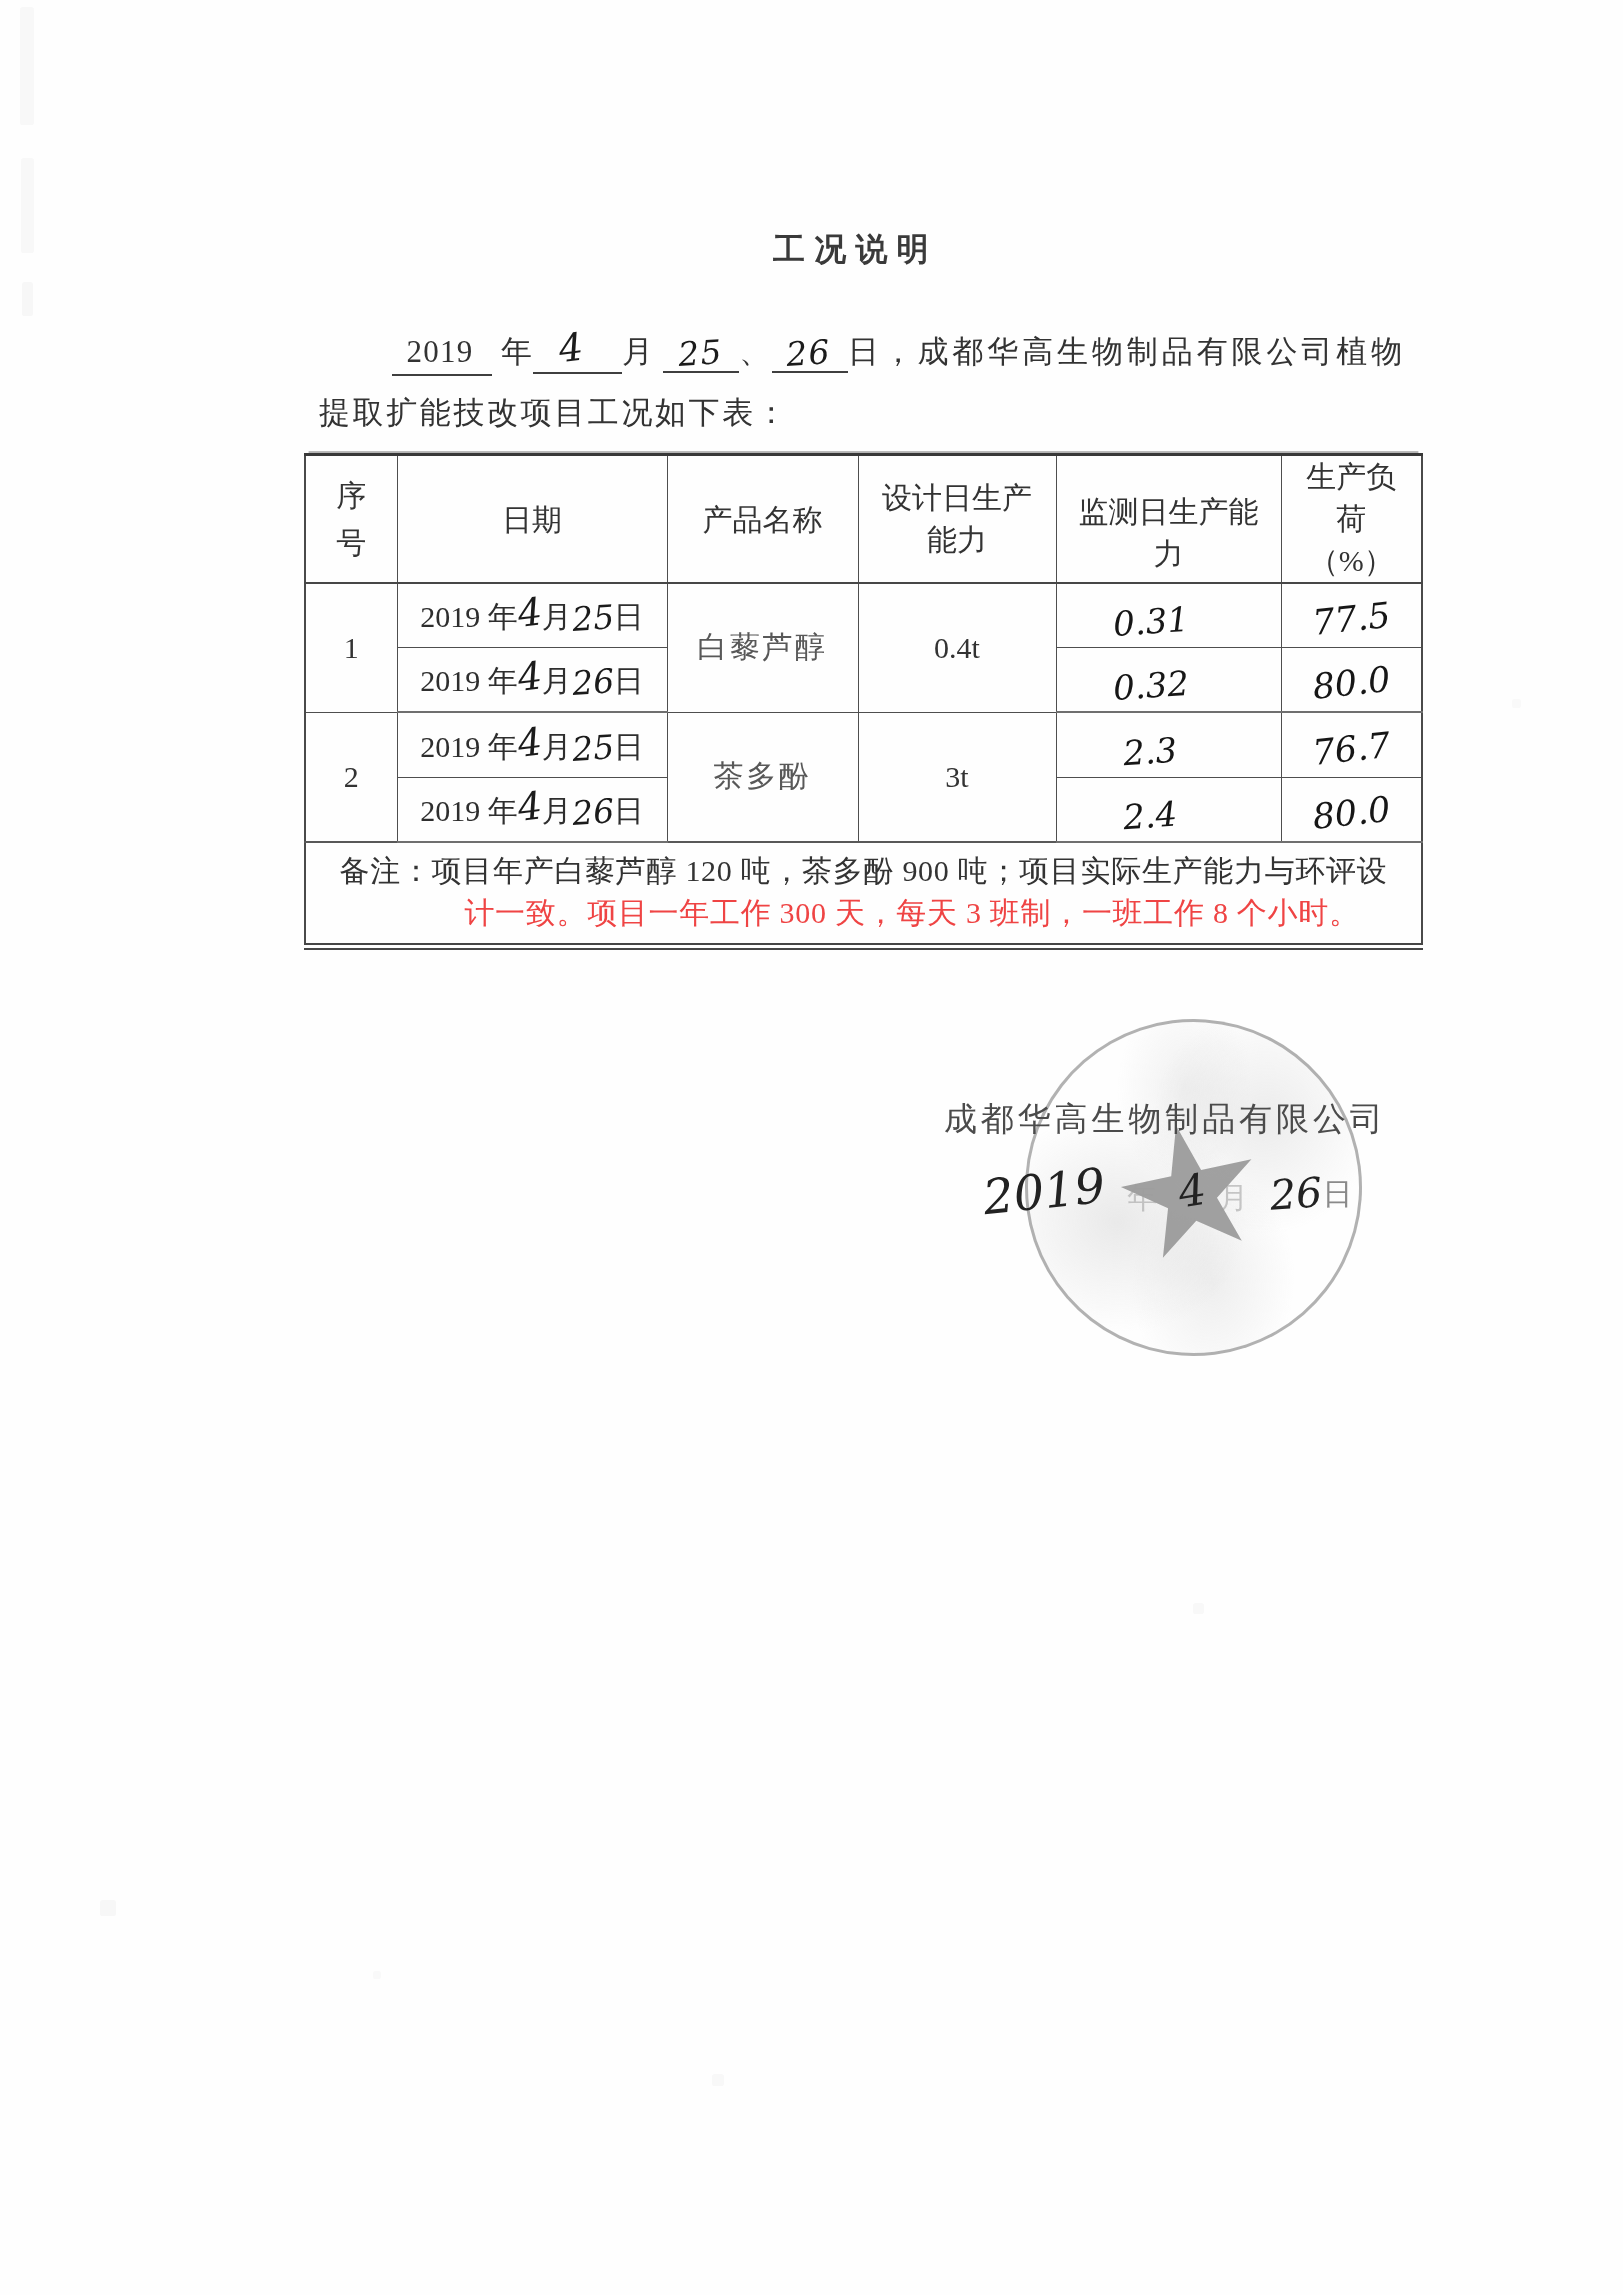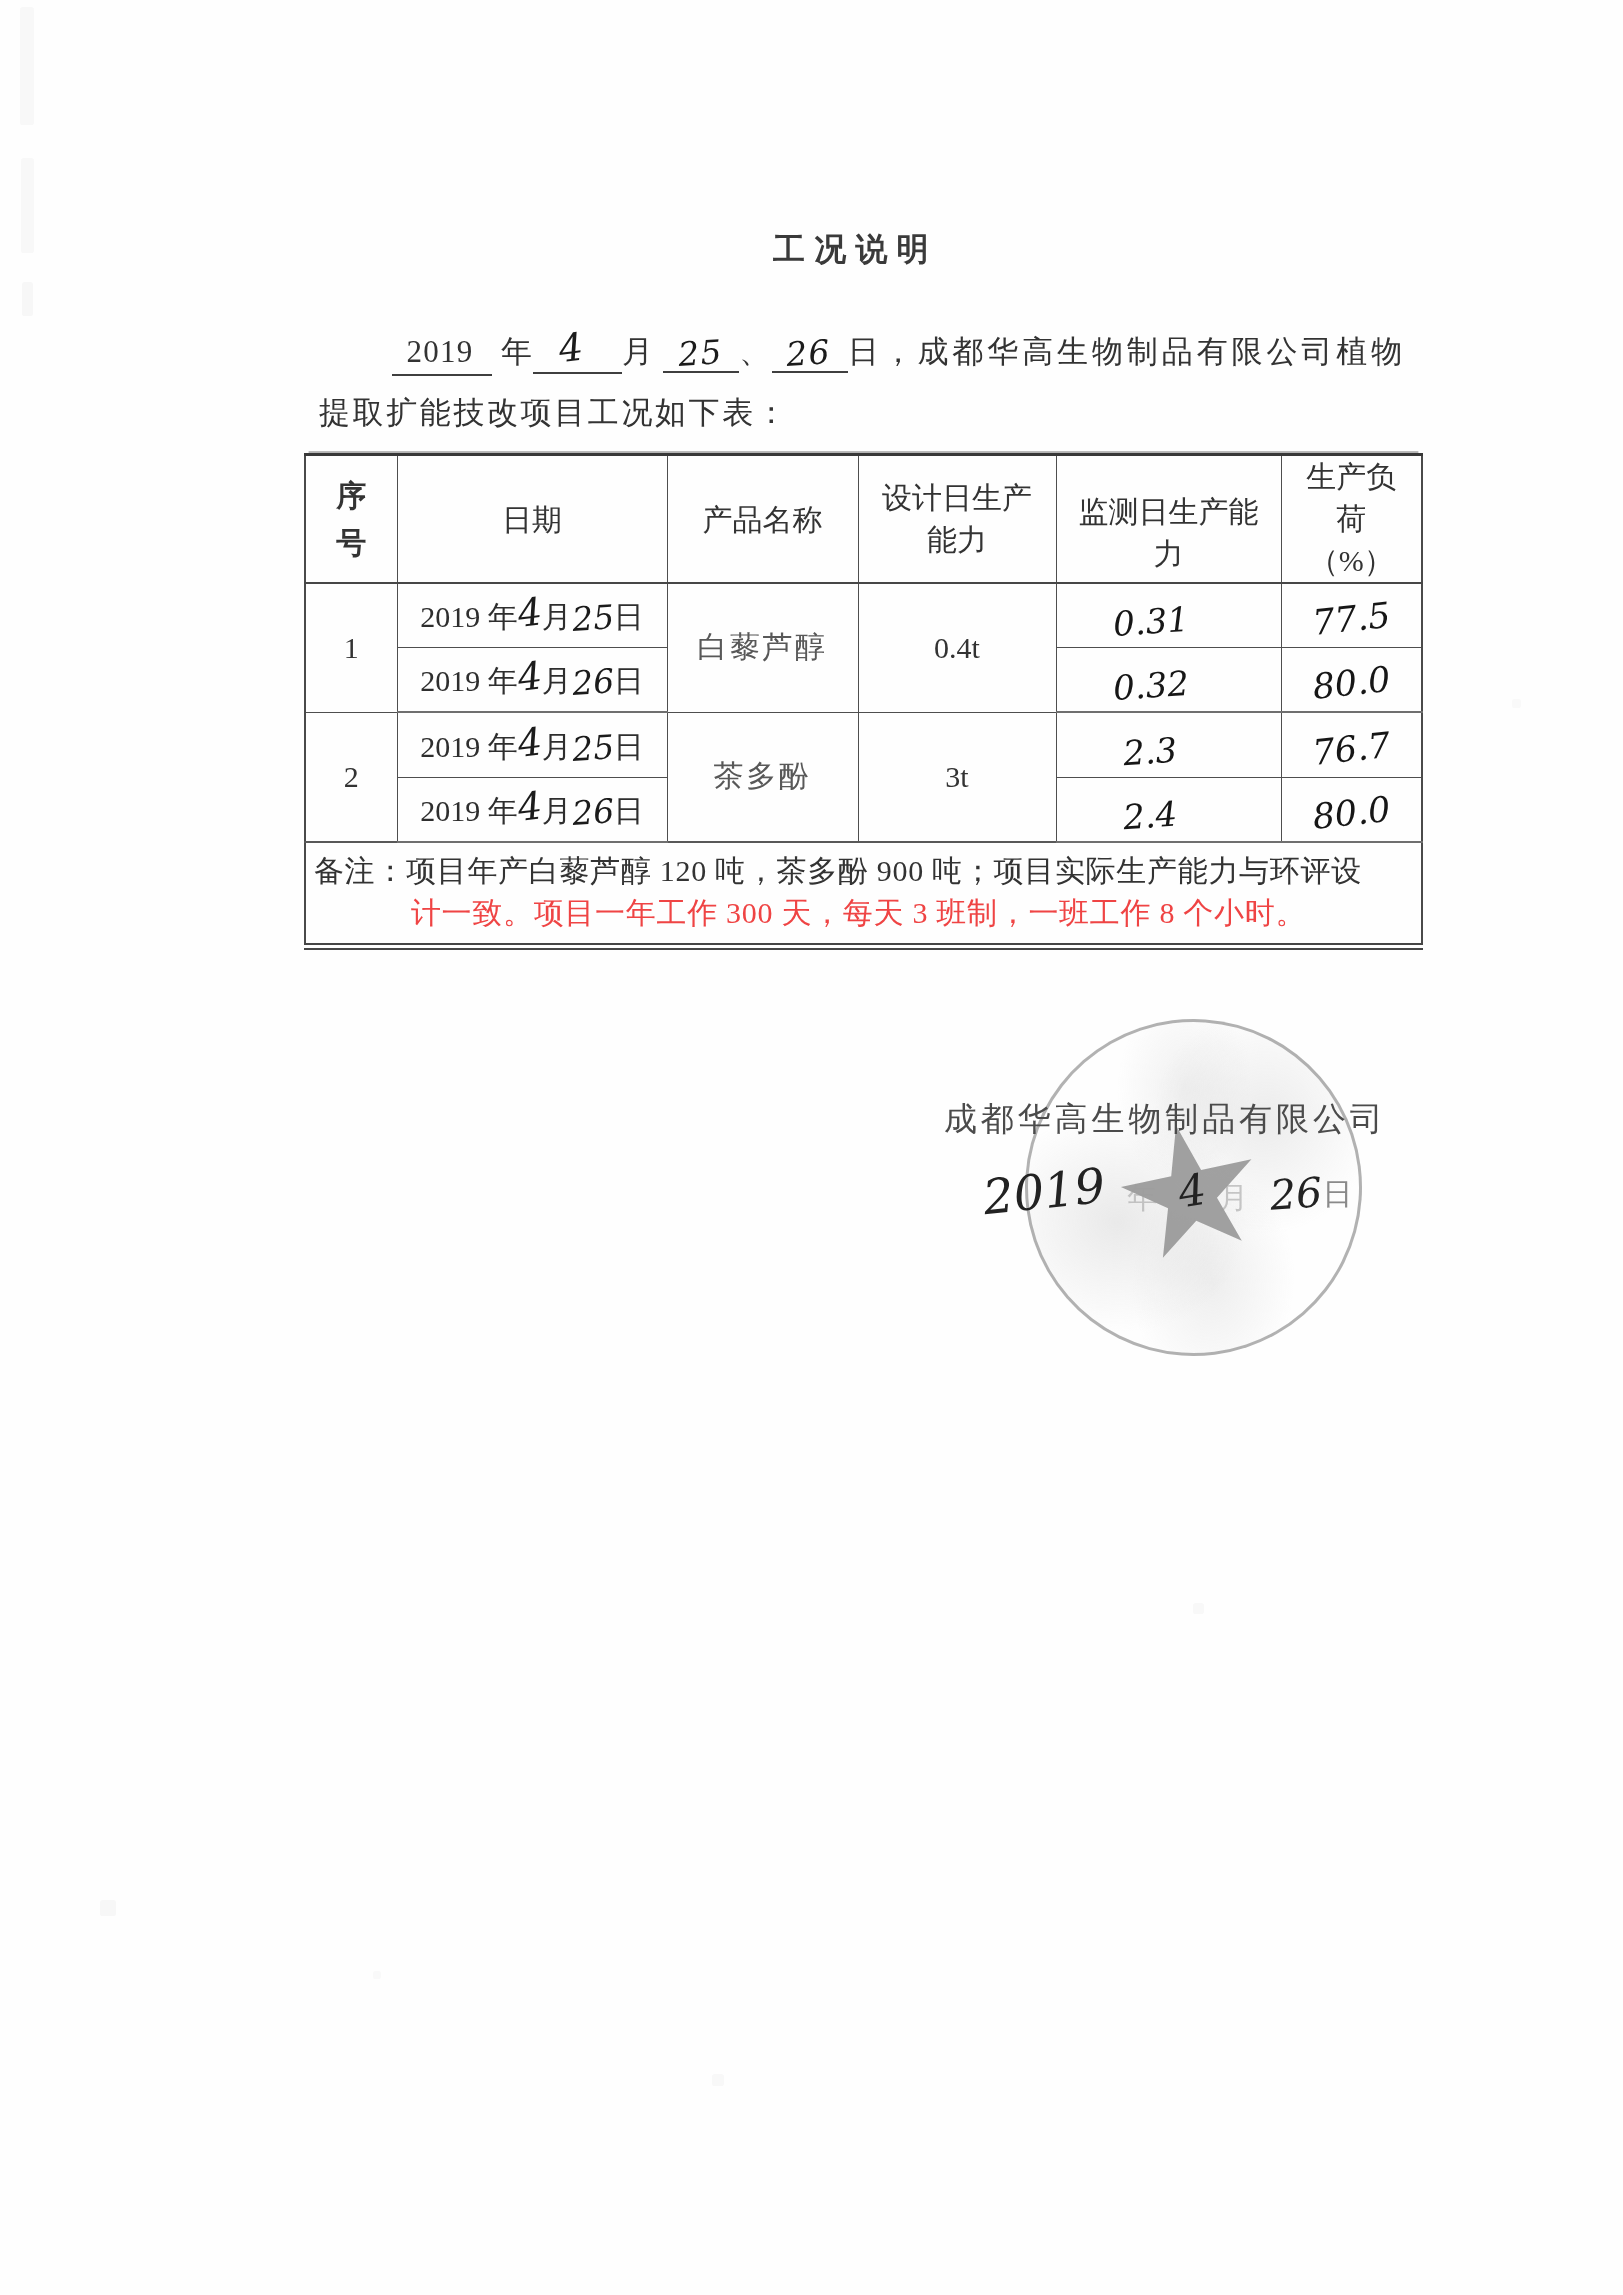--- a/index.html
+++ b/index.html
@@ -32,34 +32,34 @@
     border-collapse:collapse;table-layout:fixed;
     border-left:2px solid #4a4a4a;border-right:2px solid #4a4a4a;
     border-top:3.9px solid #383838;border-bottom:7.2px double #454545;
     box-shadow:0 -6.5px 0 -4.6px #b4b4b4;
   }
   .t td,.t th{
     border:1.3px solid #4e4e4e;font-weight:normal;text-align:center;vertical-align:middle;
     font-size:30px;color:#333;padding:0;overflow:hidden;
   }
   .t th{line-height:41px;}
-  .t .hdr-narrow span{display:inline-block;width:37px;word-break:break-all;line-height:47px;font-weight:bold;}
+  .t .hdr-narrow span{display:inline-block;width:37px;word-break:break-all;line-height:47px;}
   .t .hdr-wrap span{display:inline-block;word-break:break-all;line-height:42px;}
   .t .w-design span{width:157px;}
   .t .w-monitor span{width:191px;margin-top:28px;}
   .t .w-load span{width:110px;}
   .t tr.hrow th{border-bottom:2.6px solid #474747;}
   .t tr.groupend td{border-bottom:2.6px solid #6f6f6f;}
   .t td.datecell{white-space:nowrap;color:#2e2e2e;}
   .t td.product{color:#585858;letter-spacing:2.6px;}
   .t td.hw-cell{vertical-align:middle;}
   .hw-val{font-family:"DejaVu Serif",serif;font-style:italic;color:#161616;display:inline-block;}
   .hw-mon{font-size:34px;transform:rotate(-4deg) translate(-18.3px,5.2px);}
   .hw-load{font-size:35px;transform:rotate(-6deg) translateY(3.9px);}
-  .t td.remark-cell{text-align:left;border-top:2.6px solid #585858;padding:6.5px 7.9px 9.2px 7.9px;}
+  .t td.remark-cell{text-align:center;border-top:2.6px solid #585858;padding:6.5px 7.9px 9.2px 7.9px;}
   .remark-l1{font-size:30px;line-height:42px;letter-spacing:0.7px;color:#333;white-space:nowrap;}
   .remark-l2{font-size:30px;line-height:42px;letter-spacing:0.7px;color:#ef4444;padding-left:97px;white-space:nowrap;}
   
   .stamp{position:absolute;left:936px;top:1007px;width:485px;height:380px;}
   .stamp-circle{
     position:absolute;left:89px;top:11.8px;width:331px;height:331px;border-radius:50%;
     border:3.9px solid rgba(148,148,148,.72);
     background:
       radial-gradient(ellipse at 28% 62%, rgba(140,140,140,.18), transparent 38%),
       radial-gradient(ellipse at 70% 28%, rgba(140,140,140,.16), transparent 34%),

